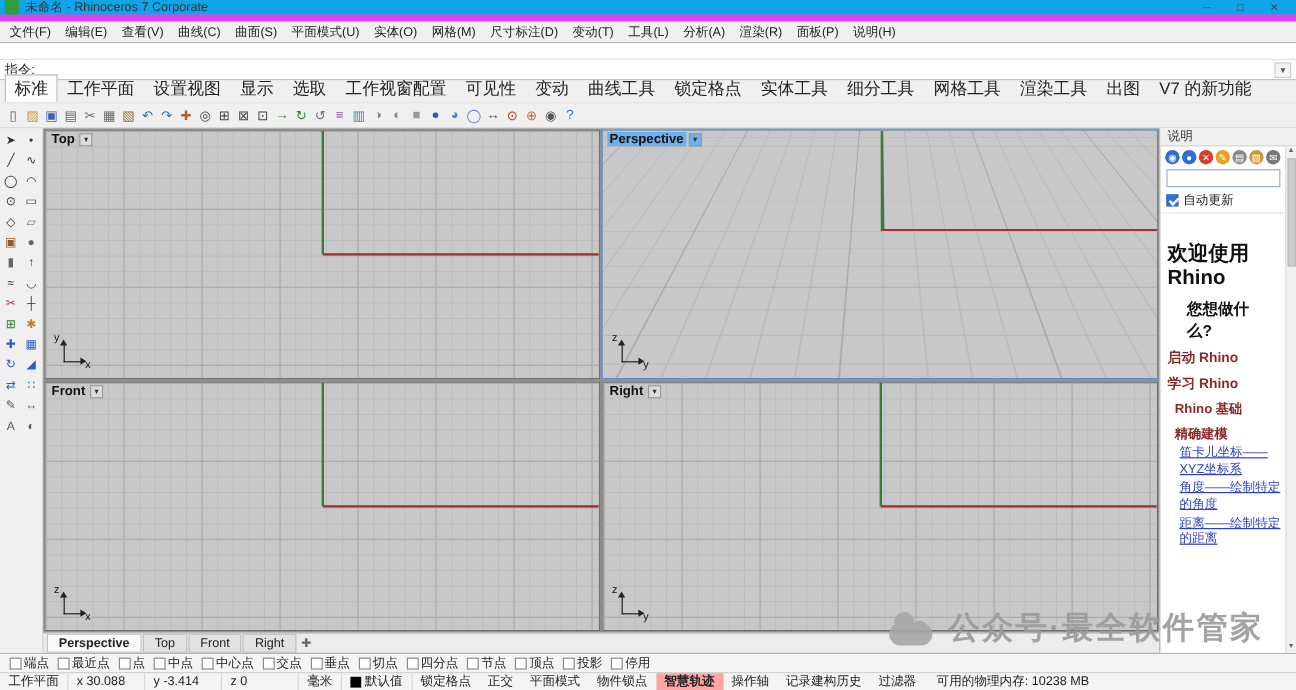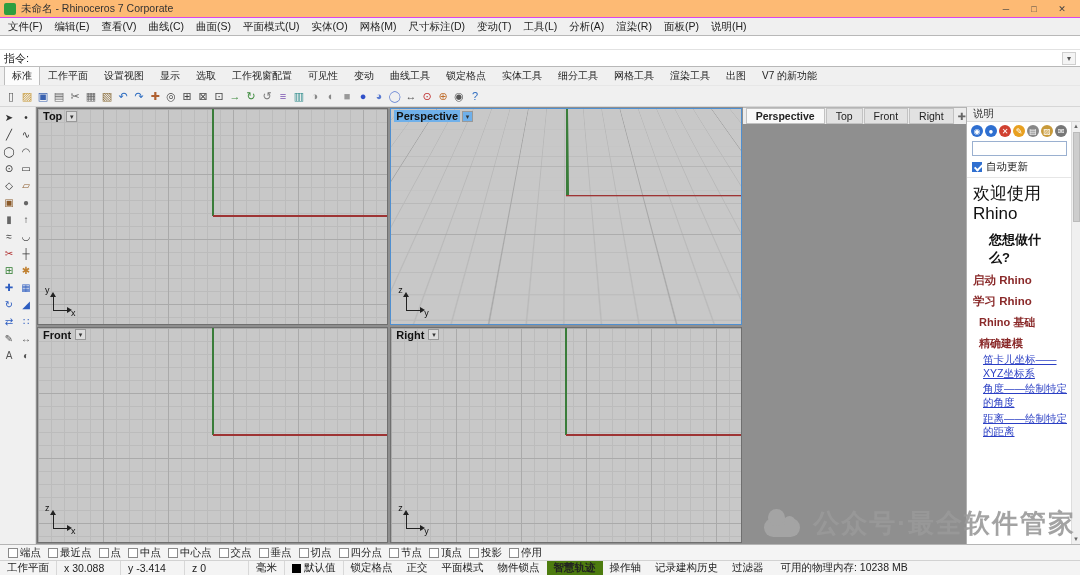--- a/index.html
+++ b/index.html
@@ -1,53 +1,53 @@
 <!DOCTYPE html>
 <html><head>
 <meta charset="utf-8">
 <style>
   * { box-sizing: border-box; margin: 0; padding: 0; }
   html,body { width:1080px; height:575px; overflow:hidden; }
   body { font-family:"Liberation Sans","DejaVu Sans",sans-serif; font-size:11px; color:#222; background:#f0f0f0; }
   .app { width:1080px; height:575px; display:flex; flex-direction:column; }
 
   
-  .titlebar { height:18px; background:#fdba74; display:flex; align-items:center; padding:0 4px; border-bottom:1px solid #d946ef; }
+  .titlebar { height:18px; background:#0ea5e9; display:flex; align-items:center; padding:0 4px; border-bottom:6px solid #d946ef; }
   .app-icon { width:12px; height:12px; background:#2e9e3f; border-radius:2px; margin-right:5px; }
   .title-text { font-size:10.5px; color:#333; }
   .win-controls { margin-left:auto; display:flex; }
   .win-btn { width:28px; height:16px; display:flex; align-items:center; justify-content:center; font-size:9px; color:#444; cursor:default; }
 
   
   .menubar { height:17px; display:flex; align-items:center; background:#f0f0f0; padding-left:2px; }
   .menu-item { padding:1px 6px; font-size:10.5px; }
 
   
   .cmd-history { height:15px; background:#fff; border-top:1px solid #b8b8b8; border-bottom:1px solid #e2e2e2; padding:0 4px; font-size:10.5px; }
   .cmd-line { height:17px; background:#fff; border-bottom:1px solid #b8b8b8; display:flex; align-items:center; padding:0 4px; font-size:11px; }
   .cmd-chevron { margin-left:auto; width:14px; height:13px; border:1px solid #cfcfcf; background:#f4f4f4; font-size:8px; line-height:11px; text-align:center; color:#555; }
 
   
   .tabbar { height:18px; display:flex; align-items:flex-end; background:#f0f0f0; padding-left:4px; }
-  .tab { padding:2px 7px 2px; font-size:10px; color:#222; border:1px solid transparent; border-bottom:none; white-space:nowrap; }
+  .tab { padding:2px 7px 2px; font-size:14px; color:#222; border:1px solid transparent; border-bottom:none; white-space:nowrap; }
   .tab.active { background:#fcfcfc; border-color:#bdbdbd; }
 
   
   .toolbar { height:22px; display:flex; align-items:center; padding:0 3px; border-top:1px solid #e7e7e7; border-bottom:1px solid #d6d6d6; }
   .tbtn { width:16px; height:18px; display:flex; align-items:center; justify-content:center; font-size:11px; cursor:default; }
 
   
   .main { flex:1; min-height:0; display:flex; position:relative; }
 
   
   .left-toolbar { width:36px; background:#f0f0f0; display:grid; grid-template-columns:17px 17px; align-content:start; justify-content:center; padding-top:2px; border-right:1px solid #d9d9d9; }
   .ltbtn { width:17px; height:17px; display:flex; align-items:center; justify-content:center; font-size:10px; cursor:default; }
 
   
-  .vp-area { flex:1; min-width:0; display:flex; background:#8f8f8f; position:relative; }
+  .vp-area { flex:1; min-width:0; display:flex; flex-direction:column; background:#8f8f8f; position:relative; }
   .vp-grid-wrap { flex:1; min-height:0; display:grid; grid-template-columns:1fr 1fr; grid-template-rows:1fr 1fr; gap:2px; padding:1px; }
   .viewport { position:relative; overflow:hidden; border:1px solid #6f6f6f; background:#c8c8c8; }
   .viewport.active { border-color:#4f8fd0; }
   .vp-canvas { position:absolute; inset:0; }
   .ortho-grid {
     background-color:#c8c8c8;
     background-image:
       linear-gradient(#aaaaaa 1px, transparent 1px),
       linear-gradient(90deg, #aaaaaa 1px, transparent 1px),
       linear-gradient(#bcbcbc 1px, transparent 1px),
@@ -85,59 +85,59 @@
   .ax-h::before { content:""; position:absolute; right:-5px; top:-3px; border:3px solid transparent; border-left:5px solid #222; }
   .ax-vl { position:absolute; left:1px; bottom:24px; font-size:9px; color:#111; }
   .ax-hl { position:absolute; left:27px; bottom:1px; font-size:9px; color:#111; }
 
   .vp-tabs { height:17px; background:#ececec; display:flex; align-items:center; padding-left:3px; gap:1px; border-top:1px solid #b5b5b5; }
   .vp-tab { padding:1px 9px; font-size:10.5px; border:1px solid #c2c2c2; background:#e2e2e2; white-space:nowrap; }
   .vp-tab.active { background:#f9f9f9; font-weight:bold; }
   .vp-pan { margin-left:3px; font-size:10px; color:#666; }
 
   
-  .watermark { position:absolute; right:4px; bottom:3px; display:flex; align-items:flex-start; gap:10px; z-index:40; pointer-events:none; opacity:.9; }
+  .watermark { position:absolute; right:27px; bottom:3px; display:flex; align-items:flex-end; gap:10px; z-index:40; pointer-events:none; opacity:.9; }
   .wm-logo { width:42px; height:34px; position:relative; }
   .wm-logo::before { content:""; position:absolute; left:3px; top:12px; width:36px; height:19px; border-radius:11px; background:#a7a7a7; }
   .wm-logo::after { content:""; position:absolute; left:7px; top:3px; width:17px; height:17px; border-radius:50%; background:#a7a7a7; box-shadow:13px 4px 0 -3px #a7a7a7; }
   .wm-text { font-size:26px; font-weight:bold; color:#9a9a9a; letter-spacing:2px; white-space:nowrap; }
 
   
   .help-panel { width:114px; background:#fff; border-left:1px solid #b0b0b0; display:flex; flex-direction:column; position:relative; }
   .hp-tab { height:15px; background:#f0f0f0; border-bottom:1px solid #d8d8d8; display:flex; align-items:center; padding-left:6px; font-size:10.5px; color:#333; }
   .hp-icons { display:flex; gap:2px; padding:3px 4px 2px; align-items:center; }
   .hp-icon { width:12px; height:12px; border-radius:50%; display:flex; align-items:center; justify-content:center; font-size:8px; color:#fff; }
   .hp-search { height:15px; margin:2px 5px; border:1px solid #9ab0d0; font-size:10px; padding:0 3px; width:calc(100% - 18px); }
   .hp-autoupdate { display:flex; align-items:center; gap:4px; padding:2px 5px 3px; font-size:10.5px; color:#222; border-bottom:1px solid #e6e6e6; }
   .cb { width:10px; height:10px; border:1px solid #8a8a8a; background:#fff; flex:none; position:relative; }
   .cb.checked { background:#2f6fd0; border-color:#2f6fd0; }
   .cb.checked::after { content:""; position:absolute; left:2.5px; top:0px; width:3px; height:6px; border:solid #fff; border-width:0 2px 2px 0; transform:rotate(45deg); }
   .hp-body { flex:1; overflow:hidden; padding:4px 12px 0 6px; }
-  .hp-welcome { font-size:17px; font-weight:normal; color:#101010; line-height:1.15; margin:2px 0 8px; }
+  .hp-welcome { font-size:17px; font-weight:bold; color:#101010; line-height:1.15; margin:20px 0 8px; }
   .hp-question { font-size:13px; font-weight:bold; color:#101010; margin:4px 16px 5px; }
   .hp-h3 { font-size:11.5px; font-weight:bold; color:#8a2a2a; margin:6px 0 2px; }
   .hp-h4 { font-size:11px; font-weight:bold; color:#8a2a2a; margin:6px 0 2px 6px; }
   .hp-link { display:block; color:#2b3fc4; text-decoration:underline; font-size:10.5px; line-height:1.3; margin:2px 0; cursor:pointer; }
   .hp-link.indent { margin-left:10px; }
   .hp-scroll { position:absolute; right:0; top:15px; bottom:0; width:9px; background:#f0f0f0; border-left:1px solid #ddd; display:flex; flex-direction:column; align-items:center; }
   .hp-scroll .arr { font-size:6px; color:#666; height:9px; line-height:9px; }
   .hp-thumb { width:7px; height:90px; background:#cdcdcd; border:1px solid #bbb; margin-top:1px; }
   .hp-scroll .arr.dn { margin-top:auto; }
 
   
   .osnap-bar { height:16px; background:#f4f4f4; border-top:1px solid #b5b5b5; display:flex; align-items:center; padding-left:8px; gap:7px; }
   .osnap-item { display:flex; align-items:center; gap:2px; font-size:10.5px; color:#222; white-space:nowrap; }
 
   
   .statusbar { height:15px; background:#f4f4f4; border-top:1px solid #d2d2d2; display:flex; align-items:center; font-size:10.5px; color:#222; }
   .sb-cell { padding:0 7px; border-right:1px solid #d8d8d8; height:100%; display:flex; align-items:center; white-space:nowrap; }
   .sb-cell.coord { min-width:64px; }
   .swatch { width:9px; height:9px; background:#000; margin-right:3px; flex:none; }
   .sb-toggle { padding:0 7px; height:100%; display:flex; align-items:center; white-space:nowrap; cursor:default; }
-  .sb-toggle.pressed { font-weight:bold; background:#4d7c0f; }
+  .sb-toggle.pressed { font-weight:bold; background:#fca5a5; }
   .sb-mem { padding:0 10px; white-space:nowrap; }
 </style>
 </head>
 <body>
 
 <div class="app">
 
   <div class="titlebar">
     <span class="app-icon"></span>
     <span class="title-text">未命名 - Rhinoceros 7 Corporate</span>

